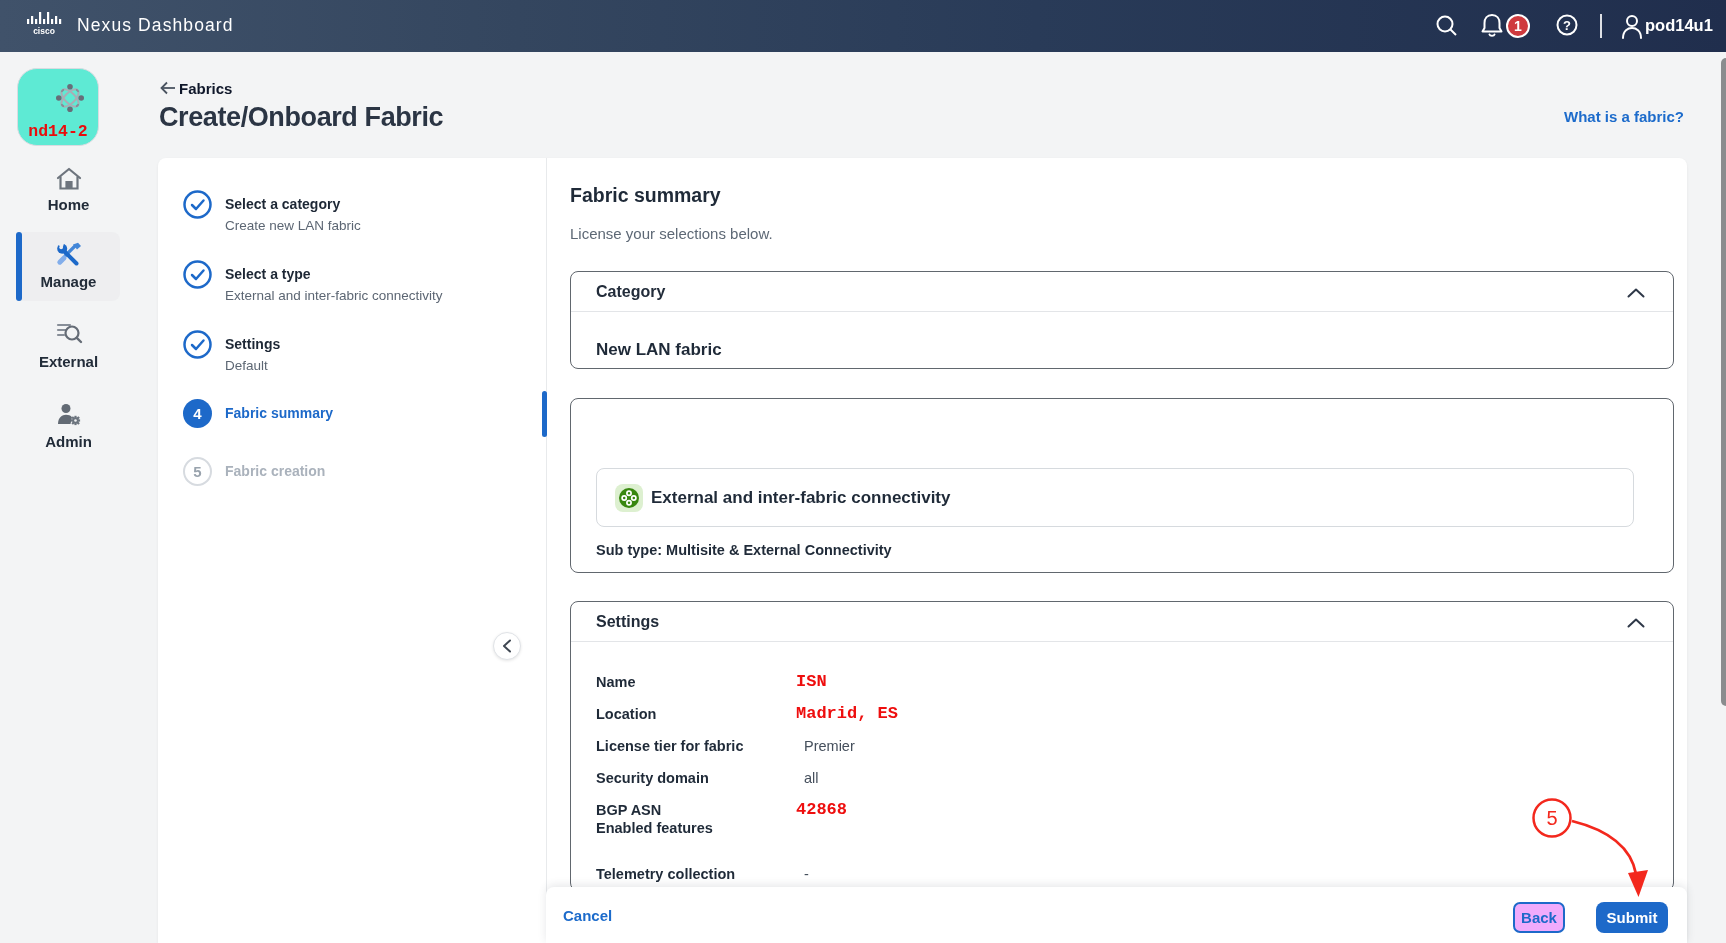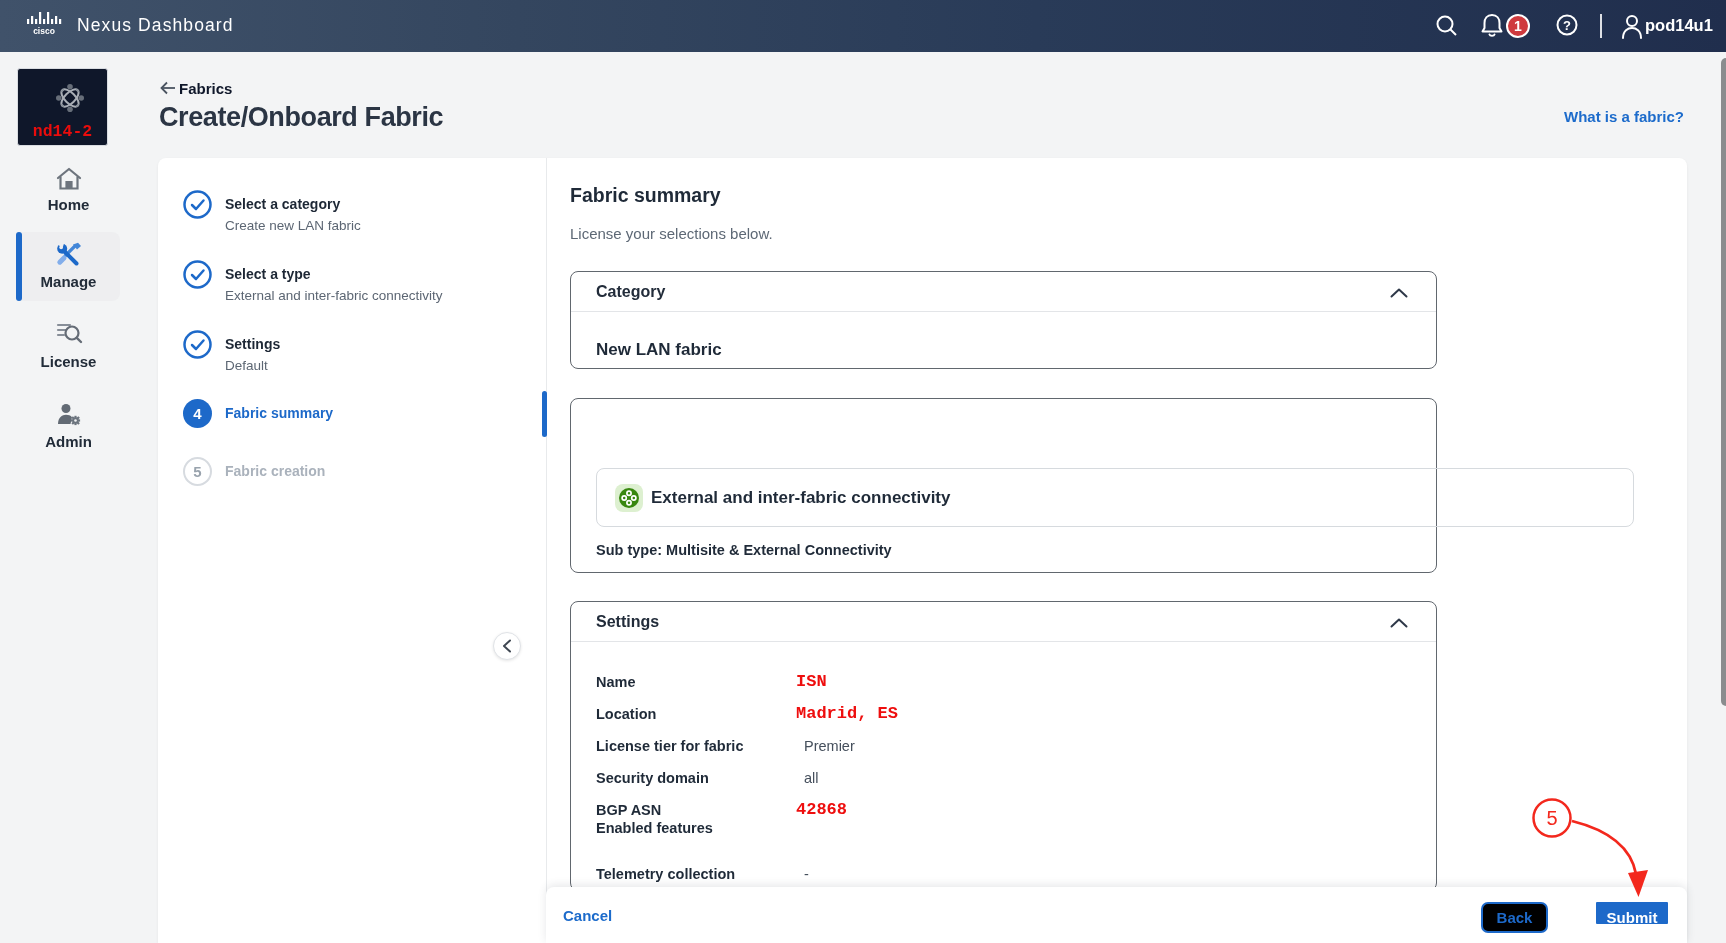--- a/index.html
+++ b/index.html
@@ -7,22 +7,22 @@
   body { font-family:"Liberation Sans", sans-serif; background:#f3f4f5; position:relative; }
   .abs { position:absolute; }
 
   
   #hdr { position:absolute; left:0; top:0; width:1726px; height:52px;
          background:linear-gradient(90deg,#40526a 0%,#34465f 30%,#293b58 60%,#202e4d 100%); }
   #hdr .brand { position:absolute; left:77px; top:15px; color:#ffffff; font-size:17.5px; font-weight:400; letter-spacing:1.1px; }
   #hdr .user { position:absolute; left:1645px; top:16px; color:#ffffff; font-size:16.5px; font-weight:700; }
 
   
-  #ndbox { position:absolute; left:17px; top:68px; width:91px; height:78px; background:#0f172a;
-           border:1px solid #d9dce1; border-radius:3px; }
+  #ndbox { position:absolute; left:17px; top:68px; width:82px; height:78px; background:#5eead4;
+           border:1px solid #d9dce1; border-radius:20px; }
   #ndbox .lbl { position:absolute; left:0; right:0; top:53px; text-align:center;
                 font-family:"Liberation Mono", monospace; font-weight:700; font-size:16.5px; color:#ea0c0c; }
   .navitem { position:absolute; left:17px; width:103px; text-align:center; }
   .navitem .t { font-size:15px; font-weight:700; color:#222c39; }
   #nav-manage-bg { position:absolute; left:16px; top:232px; width:104px; height:69px; background:#eeeef0; border-radius:8px; }
   #nav-manage-bar { position:absolute; left:16px; top:232px; width:6px; height:69px; background:#1d69c9; border-radius:4px; }
 
   
   #crumb { position:absolute; left:179px; top:80px; font-size:15px; font-weight:700; color:#0f172a; }
   #title { position:absolute; left:159px; top:102px; font-size:27px; font-weight:700; color:#2b3544; letter-spacing:-.4px; }
@@ -41,21 +41,21 @@
   .steps { position:absolute; left:225px; font-size:13.5px; font-weight:400; color:#5c6673; }
   #activebar { position:absolute; left:542px; top:391px; width:4.5px; height:46px; background:#1d69c9; border-radius:3px; }
 
   #collapse { position:absolute; left:493px; top:632px; width:28px; height:28px; border-radius:50%;
               background:#fff; border:1.5px solid #e0e3e7; box-shadow:0 1px 3px rgba(0,0,0,.10); }
 
   
   #csum-h { position:absolute; left:570px; top:184px; font-size:19.5px; font-weight:700; color:#1f2a38; }
   #csum-s { position:absolute; left:570px; top:225px; font-size:15px; font-weight:400; color:#5d6875; }
 
-  .card { position:absolute; left:570px; width:867px; background:#fff; border:1.2px solid #61676e; border-radius:8px; }
+  .card { position:absolute; left:570px; width:1104px; background:#fff; border:1.2px solid #61676e; border-radius:8px; }
   .card .chead { position:relative; height:40px; border-bottom:1px solid #e3e5e8; }
   .card .chead .ct { position:absolute; left:25px; top:11px; font-size:16px; font-weight:700; color:#222c3a; }
   .chev { position:absolute; right:28px; top:16px; }
 
   #card-cat { top:271px; height:98px; }
   #cat-val { position:absolute; left:25px; top:68px; font-size:17px; font-weight:700; color:#1f2a38; }
 
   #card-type { top:398px; height:175px; }
   #type-inner { position:absolute; left:25px; top:69px; width:1038px; height:59px; border:1px solid #d6dade; border-radius:8px; }
   #type-icon { position:absolute; left:18px; top:15px; width:28px; height:28px; background:#ddf0d0; border-radius:8px; }
@@ -64,23 +64,23 @@
 
   #card-set { top:601px; height:290px; }
   .srow-l { position:absolute; left:25px; font-size:14.5px; font-weight:700; color:#1f2a38;text-align:center; }
   .srow-v { position:absolute; left:233px; font-size:14.5px; font-weight:400; color:#454f5c; }
   .srow-r { position:absolute; left:225px; font-family:"Liberation Mono", monospace; font-size:17px; font-weight:700; color:#ee0e0e; }
 
   
   #footer { position:absolute; left:546px; top:887px; width:1141px; height:56px; background:#ffffff;
             border-radius:8px 8px 0 0; box-shadow:0 -2px 8px rgba(50,60,70,.12); }
   #cancel { position:absolute; left:17px; top:20px; font-size:15px; font-weight:700; color:#1c6bcb; }
-  #btn-back { position:absolute; left:935px; top:15px; width:67px; height:31px; border:2px solid #1d69c9; border-radius:7px;
-              color:#1d69c9; font-size:15px; font-weight:700; text-align:center; line-height:27px; background:#000000; }
-  #btn-submit { position:absolute; left:1050px; top:15px; width:72px; height:22px; background:#1d69c9; border-radius:1px;
+  #btn-back { position:absolute; left:967px; top:15px; width:52px; height:31px; border:2px solid #1d69c9; border-radius:7px;
+              color:#1d69c9; font-size:15px; font-weight:700; text-align:center; line-height:27px; background:#f0abfc; }
+  #btn-submit { position:absolute; left:1050px; top:15px; width:72px; height:31px; background:#1d69c9; border-radius:8px;
               color:#fff; font-size:15px; font-weight:700; text-align:center; line-height:31px; }
 
   
   #sbthumb { position:absolute; left:1721px; top:58px; width:5px; height:648px; background:#8a8c8e; border-radius:5px 0 0 5px; }
 </style>
 </head>
 <body>
 
 <div id="panel"></div>
 <div id="coldiv"></div>
@@ -178,21 +178,21 @@
 <div class="navitem" style="top:320px;">
   <svg width="30" height="26" viewBox="0 0 30 26">
     <g stroke="#878e98" stroke-width="2.2" stroke-linecap="round">
       <line x1="4" y1="5" x2="16" y2="5"></line>
       <line x1="4" y1="10" x2="12" y2="10"></line>
       <line x1="4" y1="15" x2="10" y2="15"></line>
     </g>
     <circle cx="18" cy="13" r="6.5" fill="none" stroke="#656c76" stroke-width="2.2"></circle>
     <line x1="22.8" y1="17.8" x2="27" y2="22" stroke="#656c76" stroke-width="2.4" stroke-linecap="round"></line>
   </svg>
-  <div class="t" style="margin-top:3px;">License</div>
+  <div class="t" style="margin-top:3px;">External</div>
 </div>
 
 <div class="navitem" style="top:403px;">
   <svg width="30" height="24" viewBox="0 0 30 24">
     <circle cx="12" cy="5.5" r="4.5" fill="#626a74"></circle>
     <path d="M4 21 C4 14.5 8 11.8 12 11.8 C14.5 11.8 16.5 12.6 18 14.2 L16.5 21 Z" fill="#626a74"></path>
     <g fill="#6c747e">
       <circle cx="21.5" cy="17.5" r="3.2"></circle>
       <rect x="20.4" y="12.8" width="2.2" height="2.2"></rect>
       <rect x="20.4" y="19.9" width="2.2" height="2.2"></rect>

